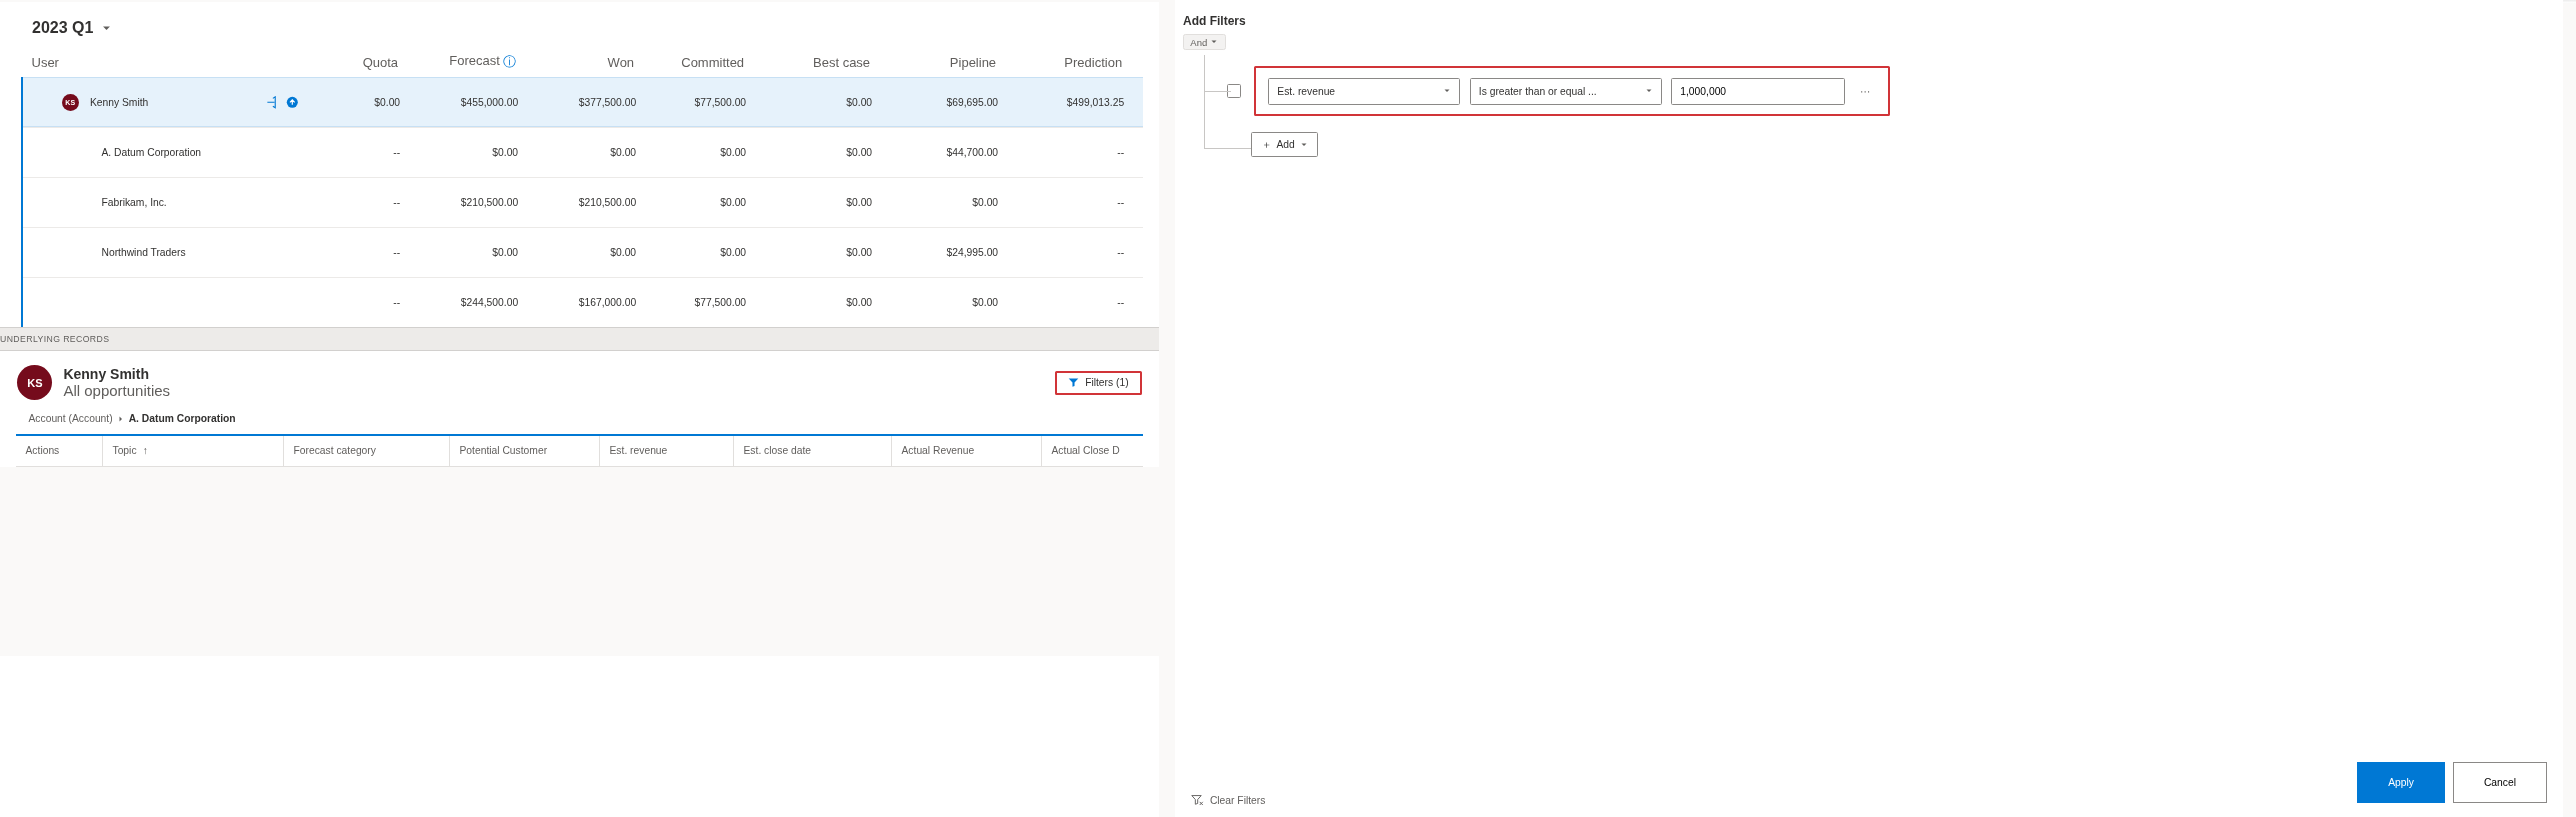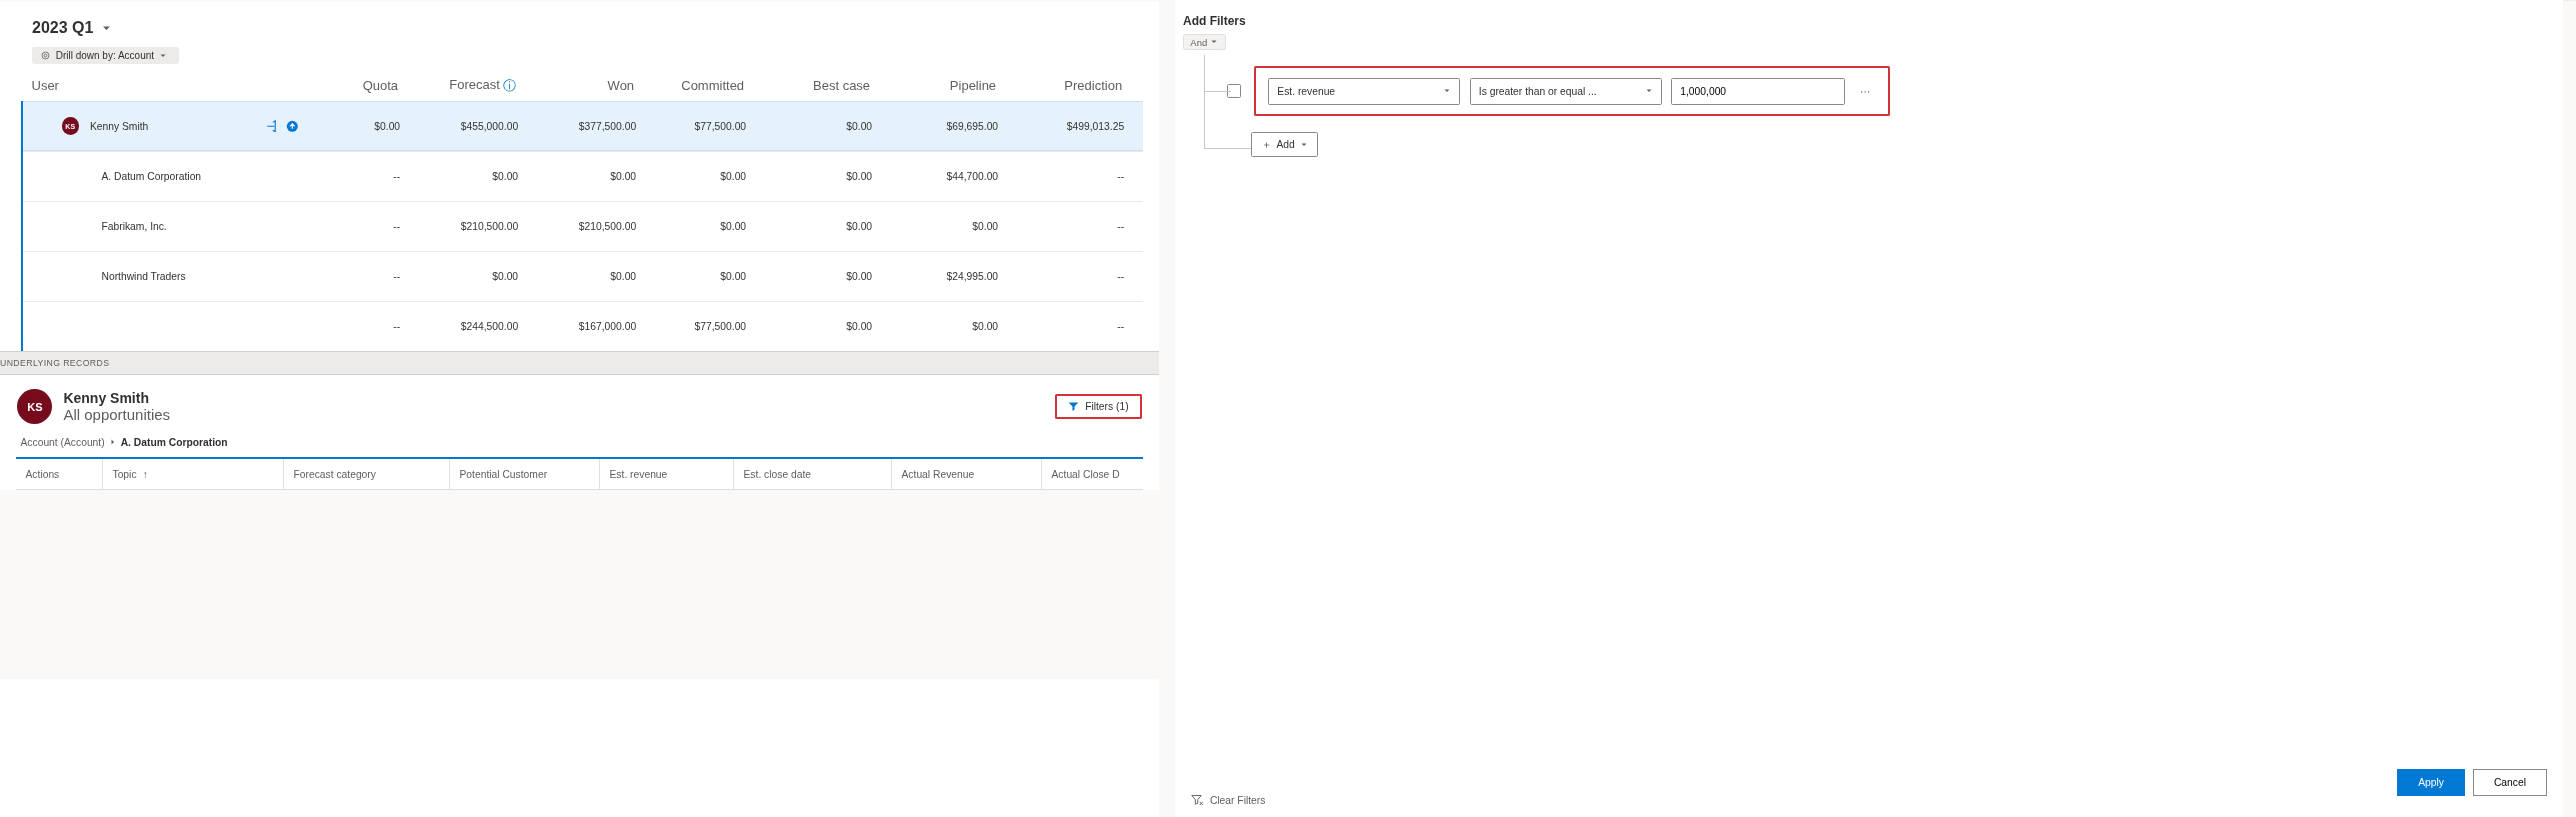--- a/index.html
+++ b/index.html
@@ -58,21 +58,21 @@
 .user-name { font-size:10.3px; }
 .row-icons { margin-left:auto; margin-right:24px; display:flex; gap:8px; align-items:center;}
 .row-icons svg { cursor:pointer; }
 .underlying-bar { background:#edebe9; height:24px; border-top:0.8px solid #d2d0ce; border-bottom:0.8px solid #d2d0ce; display:flex;align-items:center; font-size:8.7px; letter-spacing:0.4px; color:#605e5c;}
 .under-header { display:flex; align-items:center; padding:14px 17.4px 9.5px 17.4px; position:relative;}
 .big-avatar { width:35px;height:35px;border-radius:50%;background:#750b1c;color:#fff;font-size:11px;font-weight:700;display:flex;align-items:center;justify-content:center;margin-right:11px;}
 .uh-name { font-size:14px; font-weight:600;}
 .uh-sub { font-size:15px; color:#605e5c;}
 .filters-btn { margin-left:auto; display:flex;align-items:center; gap:6.3px; color:#323130; font-size:10.3px; padding:4.7px 11px; border:2.4px solid #d13438; border-radius:1.6px; cursor:pointer; }
 .filters-btn svg { fill:#0078d4; }
-.breadcrumb { padding: 3.2px 20.5px 9.5px 20.5px; font-size:10.3px; color:#605e5c; display:flex; align-items:center; gap:4px;}
+.breadcrumb { padding: 3.2px 20.5px 9.5px 20.5px; font-size:10.3px; color:#605e5c; display:flex; align-items:center; gap:4px;margin-left:8px;}
 .breadcrumb .a { cursor:pointer;}
 .breadcrumb .b { font-weight:600; color:#323130;}
 .records-table-wrap { margin:0 16px; background:#fff; border-top:2.4px solid #0078d4; border-bottom:0.8px solid #e1dfdd; }
 .rec-head { display:grid; grid-template-columns: 87px 181px 166px 150px 134px 158px 150px 118px; height:30px; align-items:center; font-size:10.3px; color:#605e5c;}
 .rec-head > div { border-right:0.8px solid #e1dfdd; height:100%; display:flex; align-items:center; padding-left:9.5px;}
 .rec-head > div:last-child { border-right:none;}
 .sort-arrow { margin-left:6.3px; }
 .bottom-fade { background:#faf9f8; height:189px; }
 
 
@@ -90,45 +90,33 @@
 .red-box { display:flex; align-items:center; gap:9.5px; padding:9.5px 12.6px; border:2.4px solid #d13438; border-radius:1.6px;}
 .dd { height:27px; border:0.8px solid #8a8886; border-radius:1.6px; background:#fff; display:flex; align-items:center; justify-content:space-between; padding:0 8px; font-size:10.3px; color:#323130; cursor:pointer;}
 .dd.field { width:192px;}
 .dd.op { width:192px;}
 .inp { height:27px; width:174px; border:0.8px solid #8a8886; border-radius:1.6px; padding:0 8px; font-size:10.3px; }
 .more { width:20.5px;height:20.5px; display:flex;align-items:center;justify-content:center; cursor:pointer; color:#605e5c;}
 .add-btn { display:inline-flex; align-items:center; gap:4.7px; border:0.8px solid #8a8886; border-radius:1.6px; background:#fff; height:25px; padding:0 9.5px; font-size:10.3px; margin:16px 0 0 68px; cursor:pointer;}
 .rp-footer { margin-top:auto; display:flex; align-items:center; padding:11px 16px; border-top:0; }
 .clear-filters{ display:flex; align-items:center; gap:6.3px; color:#605e5c; font-size:10.3px; cursor:pointer;margin-top:36px;}
 .btns { margin-left:auto; display:flex; gap:8px;}
-.btn { height:27px; padding:0 20px; border:0.8px solid #8a8886; background:#fff; font-size:10.3px; cursor:pointer; display:inline-flex; align-items:center;}
+.btn { height:41px; padding:0 30px; border:0.8px solid #8a8886; background:#fff; font-size:10.3px; cursor:pointer; display:inline-flex; align-items:center;}
 .btn.primary { background:#0078d4; color:#fff; border-color:#0078d4;}
 .bottom-divider { position:absolute; left:1175px; right:0; top:0; height:3.2px; background:linear-gradient(#ebebeb,#fff);}
 </style>
 </head>
 <body>
 
 <div class="main-content">
   <div class="period-row">
     <span class="period-title">2023 Q1</span>
     <svg class="chev" width="11" height="11" viewBox="0 0 16 16">
         <path d="M3 5l5 5 5-5"></path>
       </svg>
-  </div>
-  <div class="drill-row">
-    <div class="drill-chip">
-      <svg width="11" height="11" viewBox="0 0 16 16" fill="none" stroke="#605e5c" stroke-width="1.2">
-          <circle cx="8" cy="8" r="5"></circle>
-          <circle cx="8" cy="8" r="2"></circle>
-        </svg>
-      <span>Drill down by: Account</span>
-      <svg class="chev2" width="8" height="8" viewBox="0 0 16 16" fill="#605e5c">
-          <path d="M3 5l5 5 5-5"></path>
-        </svg>
-    </div>
   </div>
 
   <div class="table-wrap">
     <div class="grid-head">
       <div class="cell hdr-user">User</div>
       <div class="cell num">Quota</div>
       <div class="cell num"><span>Forecast</span><span class="info-ic">ⓘ</span></div>
       <div class="cell num">Won</div>
       <div class="cell num">Committed</div>
       <div class="cell num">Best case</div>

